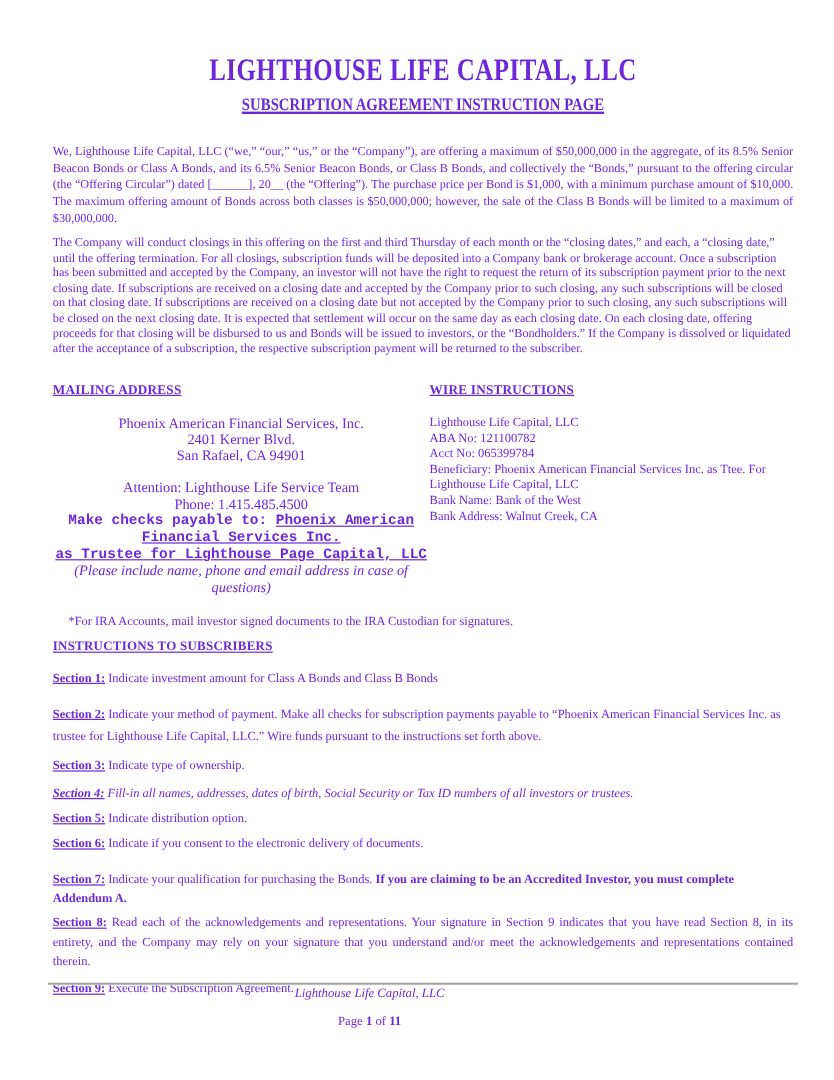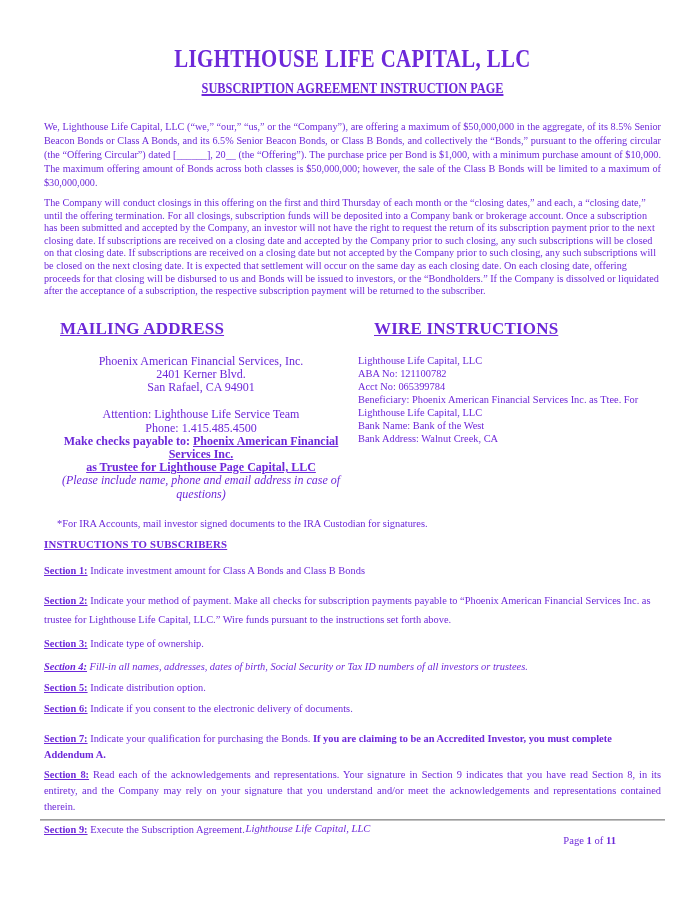--- a/index.html
+++ b/index.html
@@ -20,26 +20,26 @@
   }
 
   .para { font-size:10.2px;font-family:Liberation Serif, serif; }
   .p1 { margin-top:23px; line-height:14px; text-align:justify; }
   .p2 { margin-top:7px; line-height:12.6px; }
 
   .cols { display:flex; margin-top:21px; }
   .col-left  { width:314px; }
   .col-right { width:303px; }
   .col-heading {
-    font-size:17px; font-weight:bold; text-decoration:underline;
-    margin-bottom:16px; letter-spacing:.2px;margin-left:16px;
+    font-size:11px; font-weight:bold; text-decoration:underline;
+    margin-bottom:16px; letter-spacing:.2px;
   }
   .addr-line { font-size:12px; line-height:13.2px;text-align:center; }
   .spacer { height:14px; }
-  .b { font-weight:bold; }
+  .b { font-weight:bold;font-family:Liberation Mono, monospace; }
   .u { text-decoration:underline; }
   .italic-note { font-style:italic; }
   .wire-line { font-size:10.4px; line-height:12.2px; margin-bottom:1px; white-space:pre-line; }
 
   .ira-note { margin-top:17px; padding-left:13px; font-size:10.4px; }
   .instr-heading {
     margin-top:9px; font-size:10.8px; font-weight:bold;
     text-decoration:underline; letter-spacing:.2px;
   }
   .section { font-size:10.4px; line-height:15.5px; }
@@ -54,21 +54,21 @@
   .s7 { margin-top:15px; }
   .s8 { margin-top:5px; text-align:justify; line-height:15.8px; }
   .s9 { margin-top:7px; }
 
   .rule {
     position:absolute; left:40px; top:819px; width:625px; height:2px;
     background:linear-gradient(to bottom,#8a8a8a,#d2d2d2);
   }
   .footer { position:absolute; top:823px; left:0; width:616px; text-align:center; font-size:10.6px; }
   .footer-company { font-style:italic; }
-  .footer-page { margin-top:1px;text-align:right; }
+  .footer-page { margin-top:12px; }
   .footer-page b { font-weight:bold; }
 </style>
 </head>
 <body>
 
 <div class="page">
   <div class="content">
 
     <div class="doc-title">LIGHTHOUSE LIFE CAPITAL, LLC</div>
     <div class="doc-subtitle">SUBSCRIPTION AGREEMENT INSTRUCTION PAGE</div>

